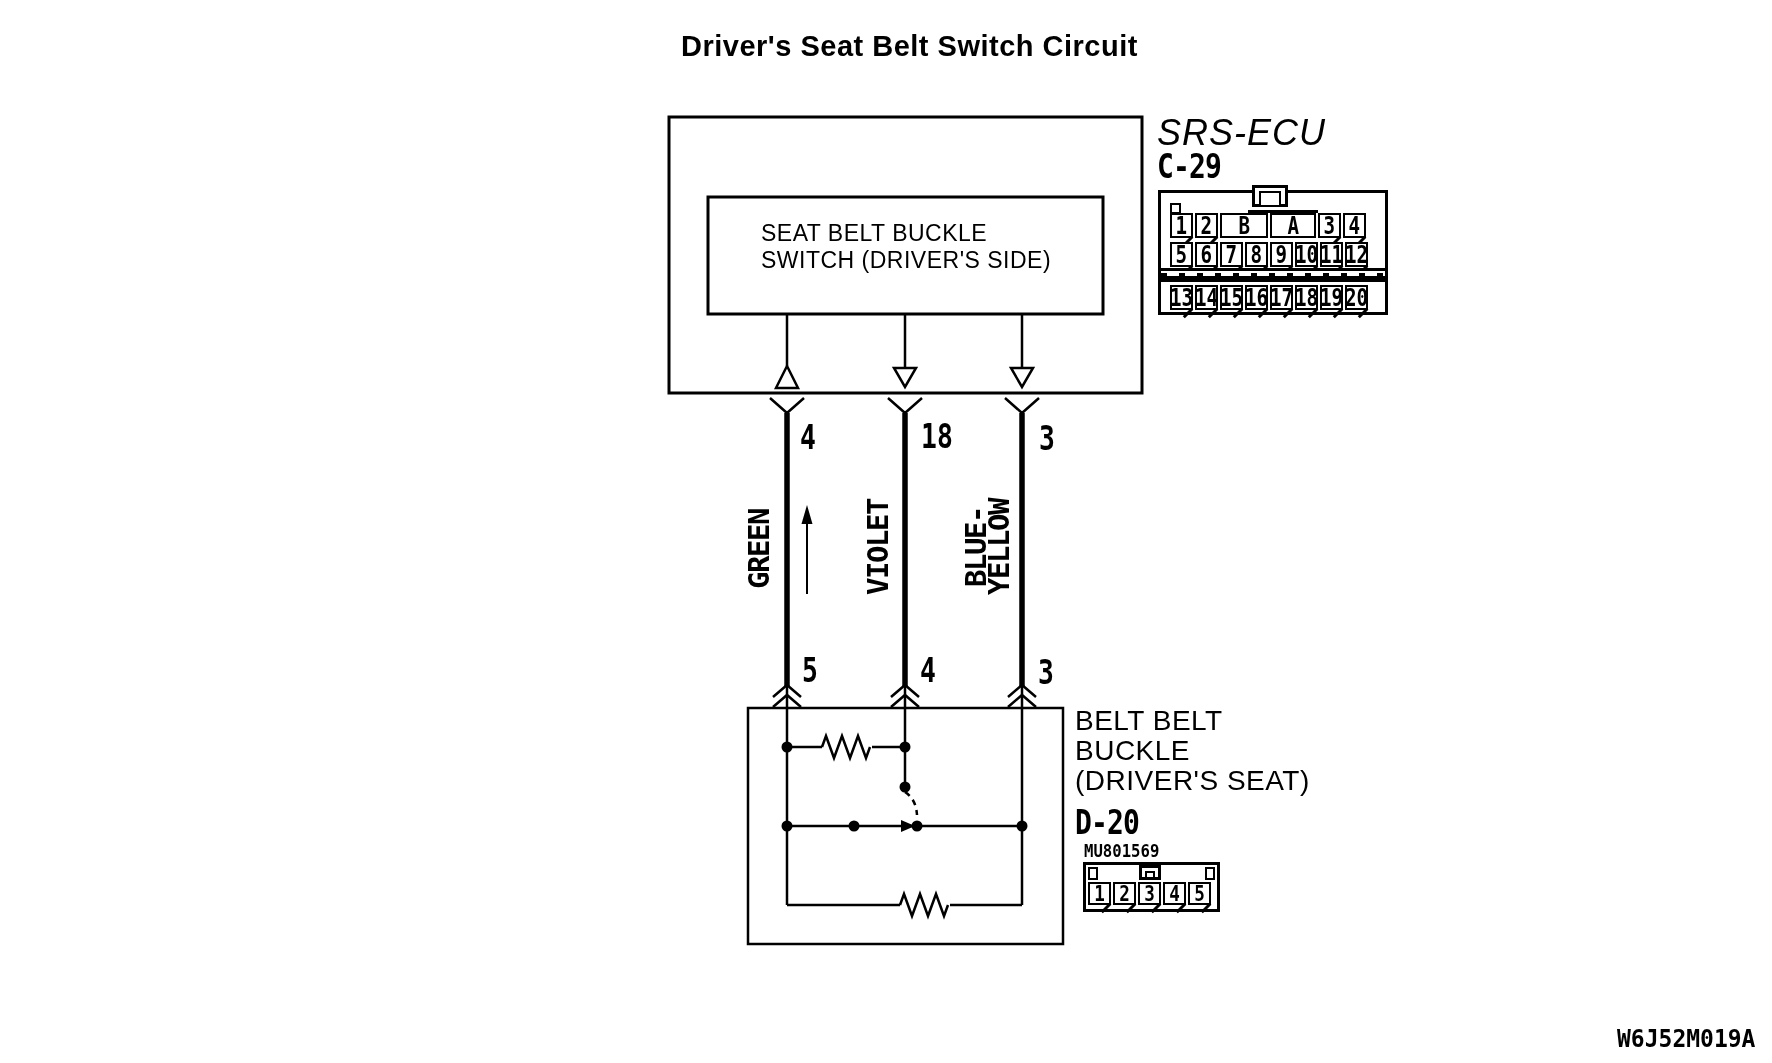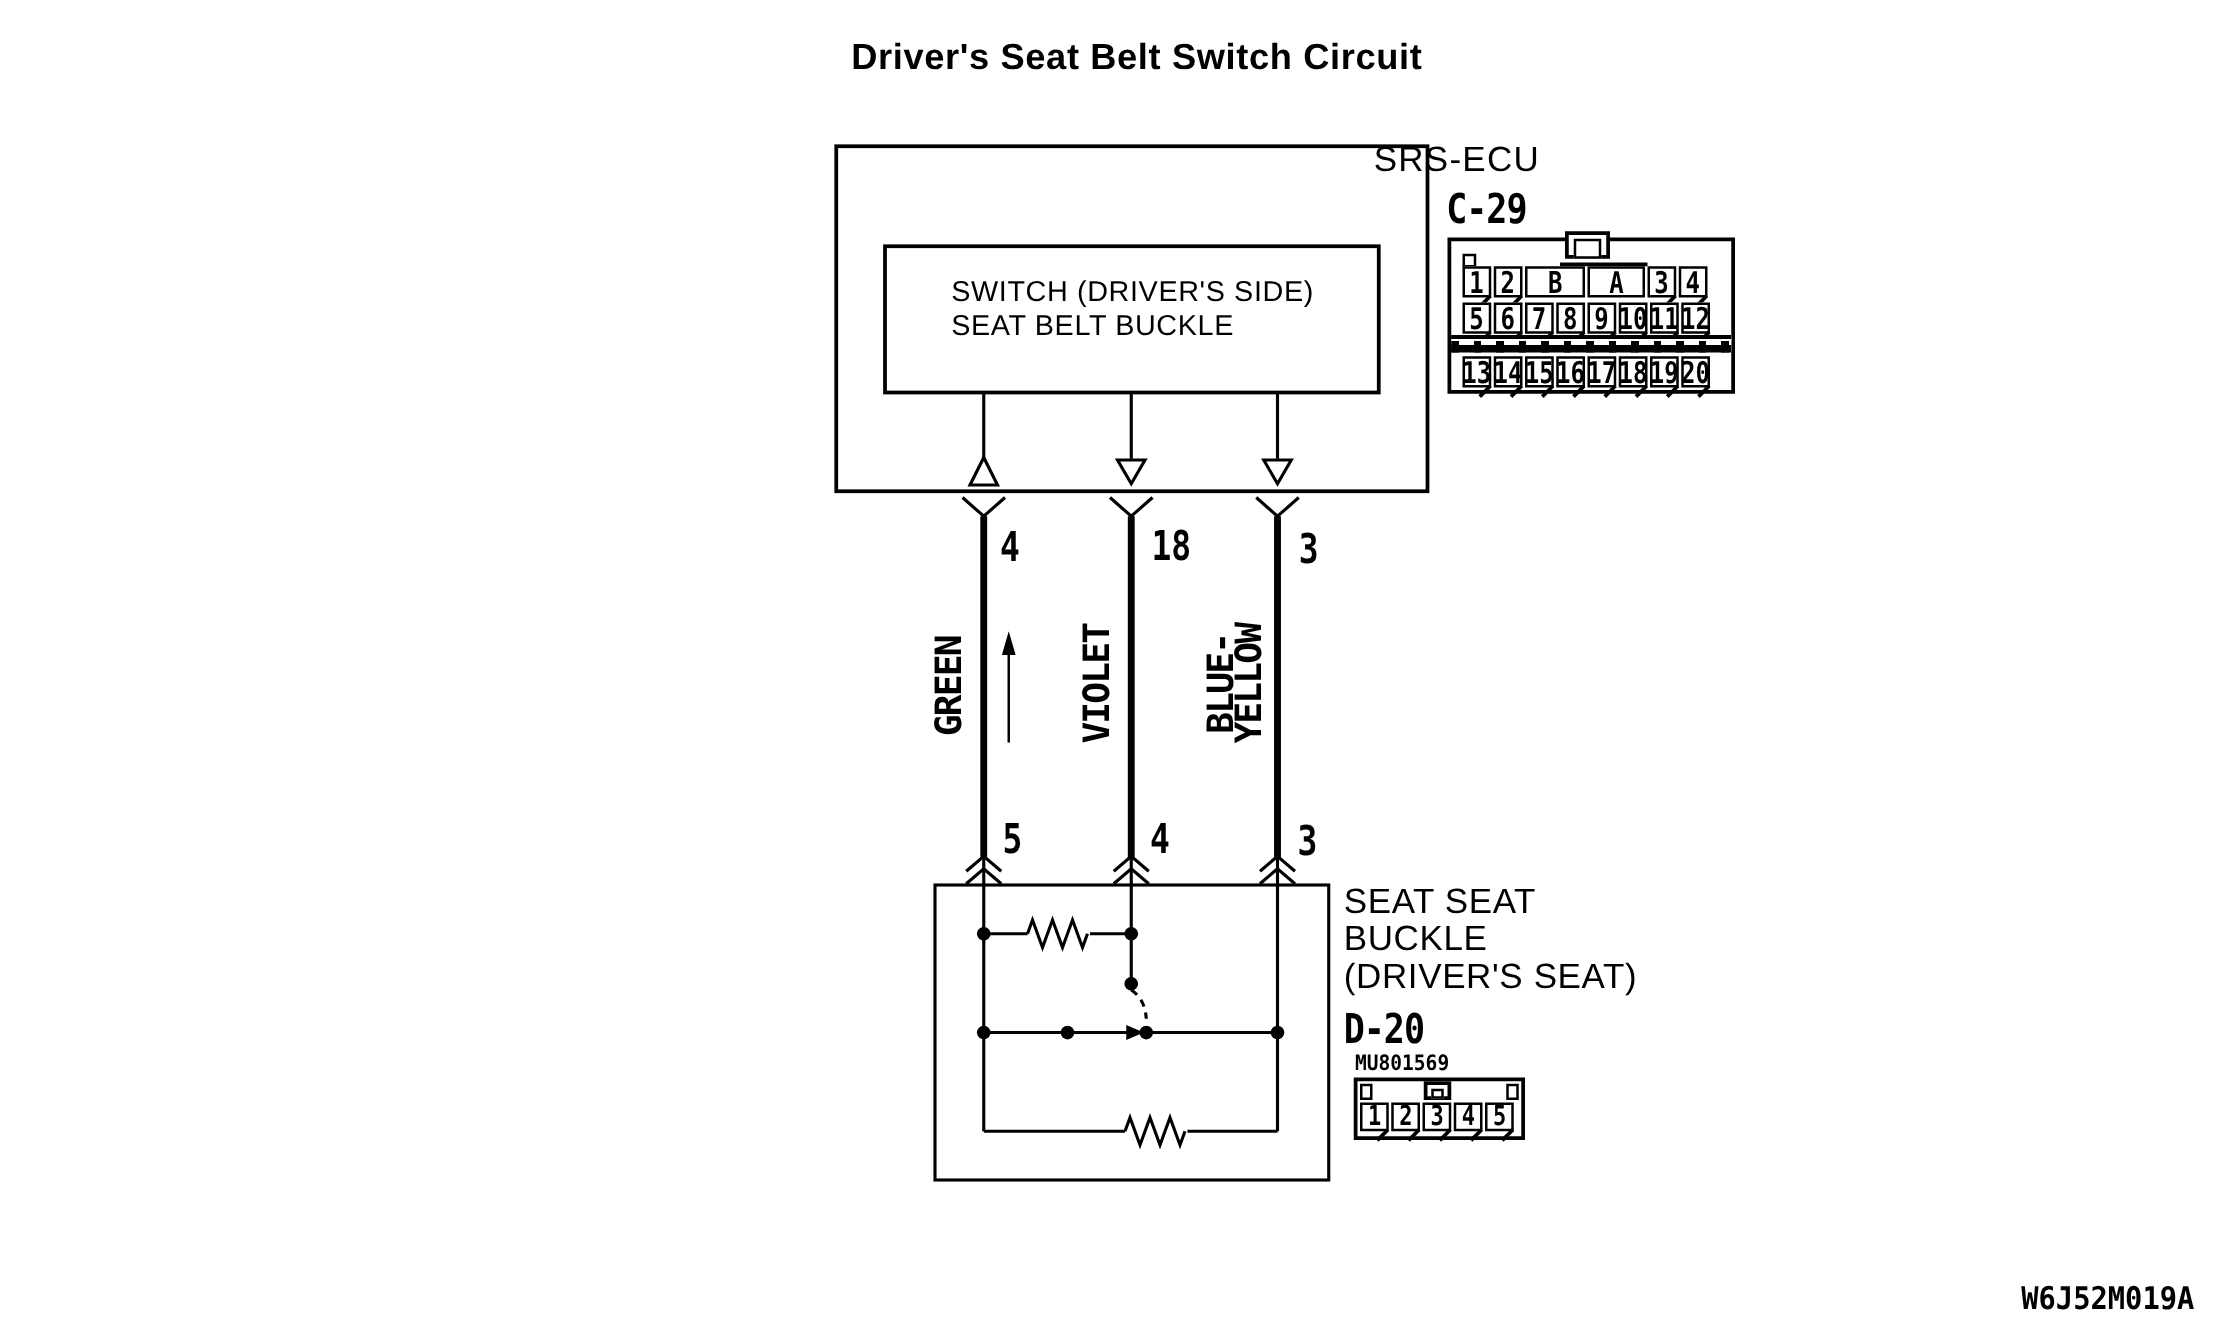--- a/index.html
+++ b/index.html
@@ -1,21 +1,21 @@
 <!DOCTYPE html>
 <html><head>
 <meta charset="utf-8">
 <style>
   html,body{margin:0;padding:0;background:#fff;}
   body{width:1772px;height:1063px;position:relative;overflow:hidden;
        font-family:"Liberation Sans",sans-serif;color:#000;}
   .abs{position:absolute;}
   
   .title{left:646px;top:30px;font-size:29px;font-weight:bold;letter-spacing:.5px;white-space:nowrap;margin-left:35px;}
-  .ecu-name{left:1099px;top:112px;font-size:28px;letter-spacing:1px;white-space:nowrap;}
+  .ecu-name{left:1157px;top:112px;font-size:36px;letter-spacing:1px;white-space:nowrap;font-style:italic;}
   .tech{font-family:"DejaVu Sans Mono",monospace;font-weight:bold;white-space:nowrap;}
   .conn-id{font-size:31px;transform:scaleX(.85);transform-origin:left top;letter-spacing:-1px;}
   .c29-id{left:1157px;top:147px;}
   .d20-id{left:1075px;top:803px;font-size:33px;}
   .part-code{left:1084px;top:841px;font-size:17px;transform:scaleX(.92);transform-origin:left top;}
   .fig-code{left:1617px;top:1024px;font-size:25px;transform:scaleX(.92);transform-origin:left top;}
   .inner-label{left:761px;top:220px;font-size:23px;line-height:27px;letter-spacing:.5px;}
   .switch-label{left:1075px;top:706px;font-size:28px;line-height:30px;letter-spacing:.5px;}
   .term{font-size:33px;width:60px;text-align:center;transform:scaleX(.8);transform-origin:center top;}
   .wire-label{font-size:29px;line-height:23px;letter-spacing:-1.5px;text-align:center;
@@ -112,41 +112,41 @@
     </g>
   </g>
 </svg>
 
 <div class="abs title">Driver's Seat Belt Switch Circuit</div>
 
 <div class="abs ecu-name">SRS-ECU</div>
 <div class="abs tech conn-id c29-id" style="font-size:33px;">C-29</div>
 
 <div class="abs inner-label">
+  <div>SEAT BELT BUCKLE</div>
   <div>SWITCH (DRIVER'S SIDE)</div>
-  <div>SEAT BELT BUCKLE</div>
 </div>
 
 <div class="abs tech term" style="left:778px;top:418px;">4</div>
 <div class="abs tech term" style="left:907px;top:417px;">18</div>
 <div class="abs tech term" style="left:1017px;top:419px;">3</div>
 
 <div class="abs tech term" style="left:780px;top:651px;">5</div>
 <div class="abs tech term" style="left:898px;top:651px;">4</div>
 <div class="abs tech term" style="left:1016px;top:653px;">3</div>
 
 <div class="abs tech wire-label" style="left:759px;top:549px;">GREEN</div>
 <div class="abs tech wire-label" style="left:878px;top:547px;">VIOLET</div>
 <div class="abs tech wire-label" style="left:988px;top:547px;">
   <div>BLUE-</div>
   <div>YELLOW</div>
 </div>
 
 <div class="abs switch-label">
-  <div>SEAT SEAT</div>
+  <div>BELT BELT</div>
   <div>BUCKLE</div>
   <div>(DRIVER'S SEAT)</div>
 </div>
 <div class="abs tech conn-id d20-id">D-20</div>
 <div class="abs tech part-code">MU801569</div>
 
 <div class="abs connector c29">
   <div class="notch" style="left:9px;top:10px;width:11px;height:11px;"></div>
   <div class="latch-outer" style="left:91px;top:-8px;width:36px;height:22px;">
     <div class="latch-inner" style="left:4px;top:3px;width:22px;height:16px;"></div>

